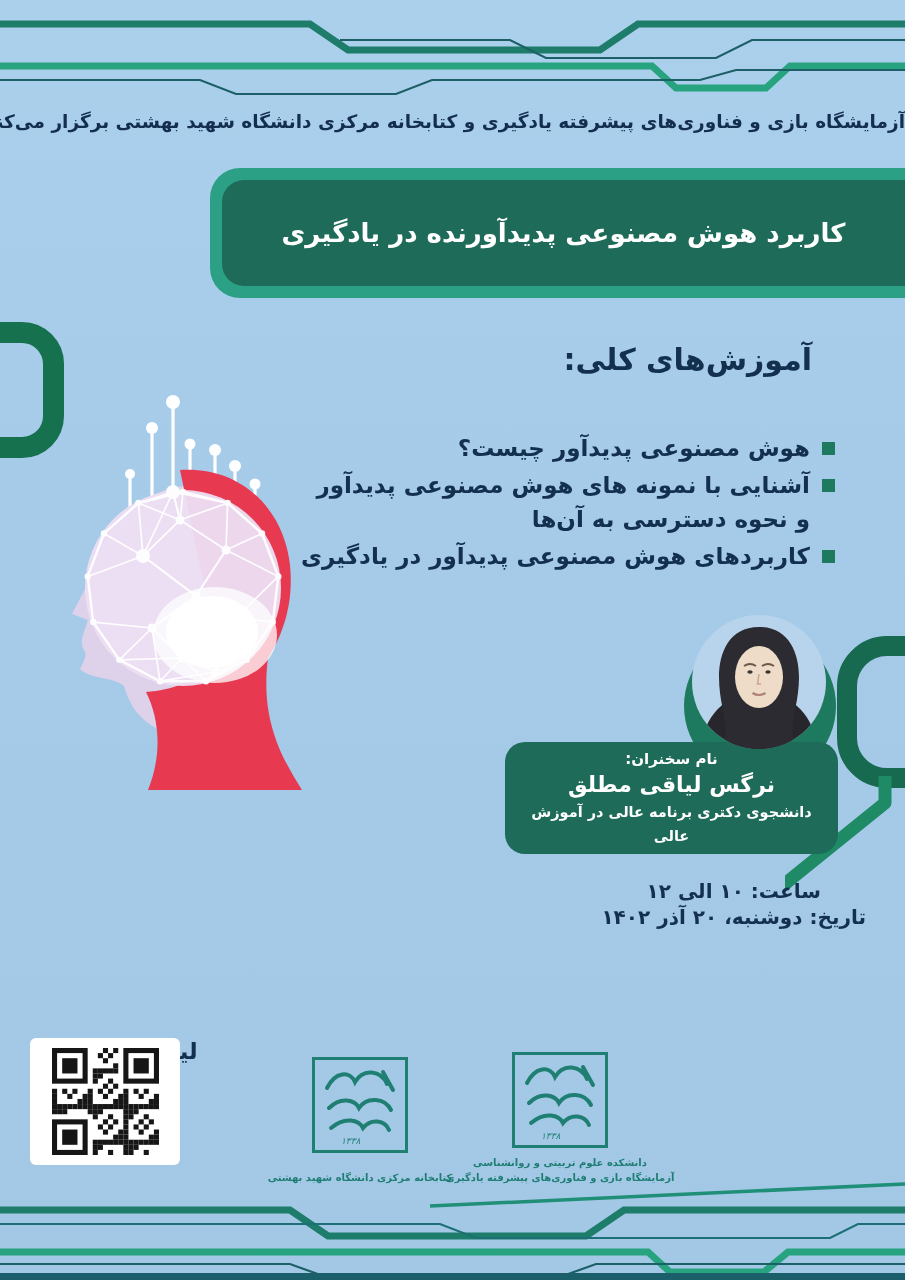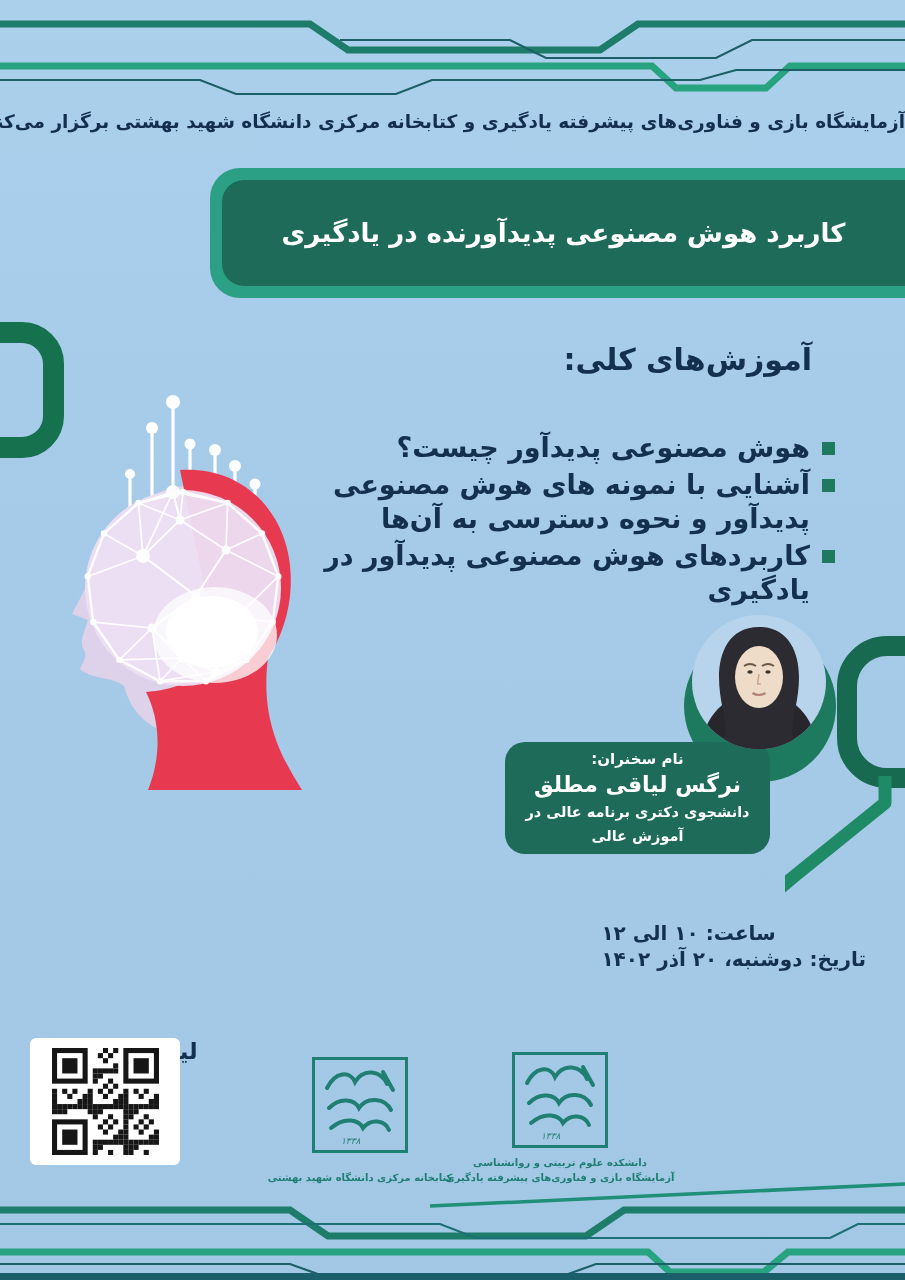--- a/index.html
+++ b/index.html
@@ -38,41 +38,41 @@
     position:absolute;top:342px;right:93px;margin:0;direction:rtl;
     font-size:30px;font-weight:bold;color:#13304f;z-index:2;
   }
   .topics-list{
     position:absolute;top:428px;right:70px;margin:0;padding:0;list-style:none;
     direction:rtl;text-align:right;z-index:2;
   }
   .topics-list li{display:flex;gap:12px;margin:3px 0;align-items:flex-start;}
   .topics-list .sq{flex:0 0 13px;width:13px;height:13px;background:#1d7a5e;margin-top:11px;}
   .topics-list .txt{
-    font-size:27px;font-weight:bold;color:#14304f;line-height:34px;max-width:515px;
+    font-size:23px;font-weight:bold;color:#14304f;line-height:34px;max-width:515px;
   }
   .speaker-blob{
     position:absolute;left:684px;top:630px;width:152px;height:152px;border-radius:50%;
     background:#1d7a5f;z-index:1;
   }
   .speaker-banner{
-    position:absolute;left:505px;top:742px;width:265px;height:112px;
+    position:absolute;left:505px;top:742px;width:333px;height:112px;
     background:#1d6b58;border-radius:20px;z-index:2;color:#fff;direction:rtl;
     display:flex;flex-direction:column;justify-content:center;text-align:center;
     padding:4px 10px;box-sizing:border-box;
   }
   .spk-label{font-size:15px;font-weight:bold;line-height:22px;}
   .spk-name{font-size:22px;font-weight:bold;line-height:30px;}
   .spk-role{font-size:14.5px;font-weight:bold;line-height:24px;}
   .speaker-photo{
     position:absolute;left:692px;top:615px;width:134px;height:134px;border-radius:50%;
     overflow:hidden;z-index:3;
   }
   .details{
-    position:absolute;top:920px;right:39px;direction:rtl;text-align:left;z-index:2;
+    position:absolute;top:878px;right:39px;direction:rtl;text-align:center;z-index:2;
     color:#14304f;font-weight:bold;font-size:20px;line-height:26px;
   }
   .reg-label{
     position:absolute;left:45px;top:1038px;direction:rtl;font-size:23px;font-weight:bold;
     color:#13304f;z-index:2;
   }
   .qr-box{
     position:absolute;left:30px;top:1038px;width:150px;height:127px;background:#fff;
     border-radius:6px;display:flex;align-items:center;justify-content:center;z-index:2;
   }

